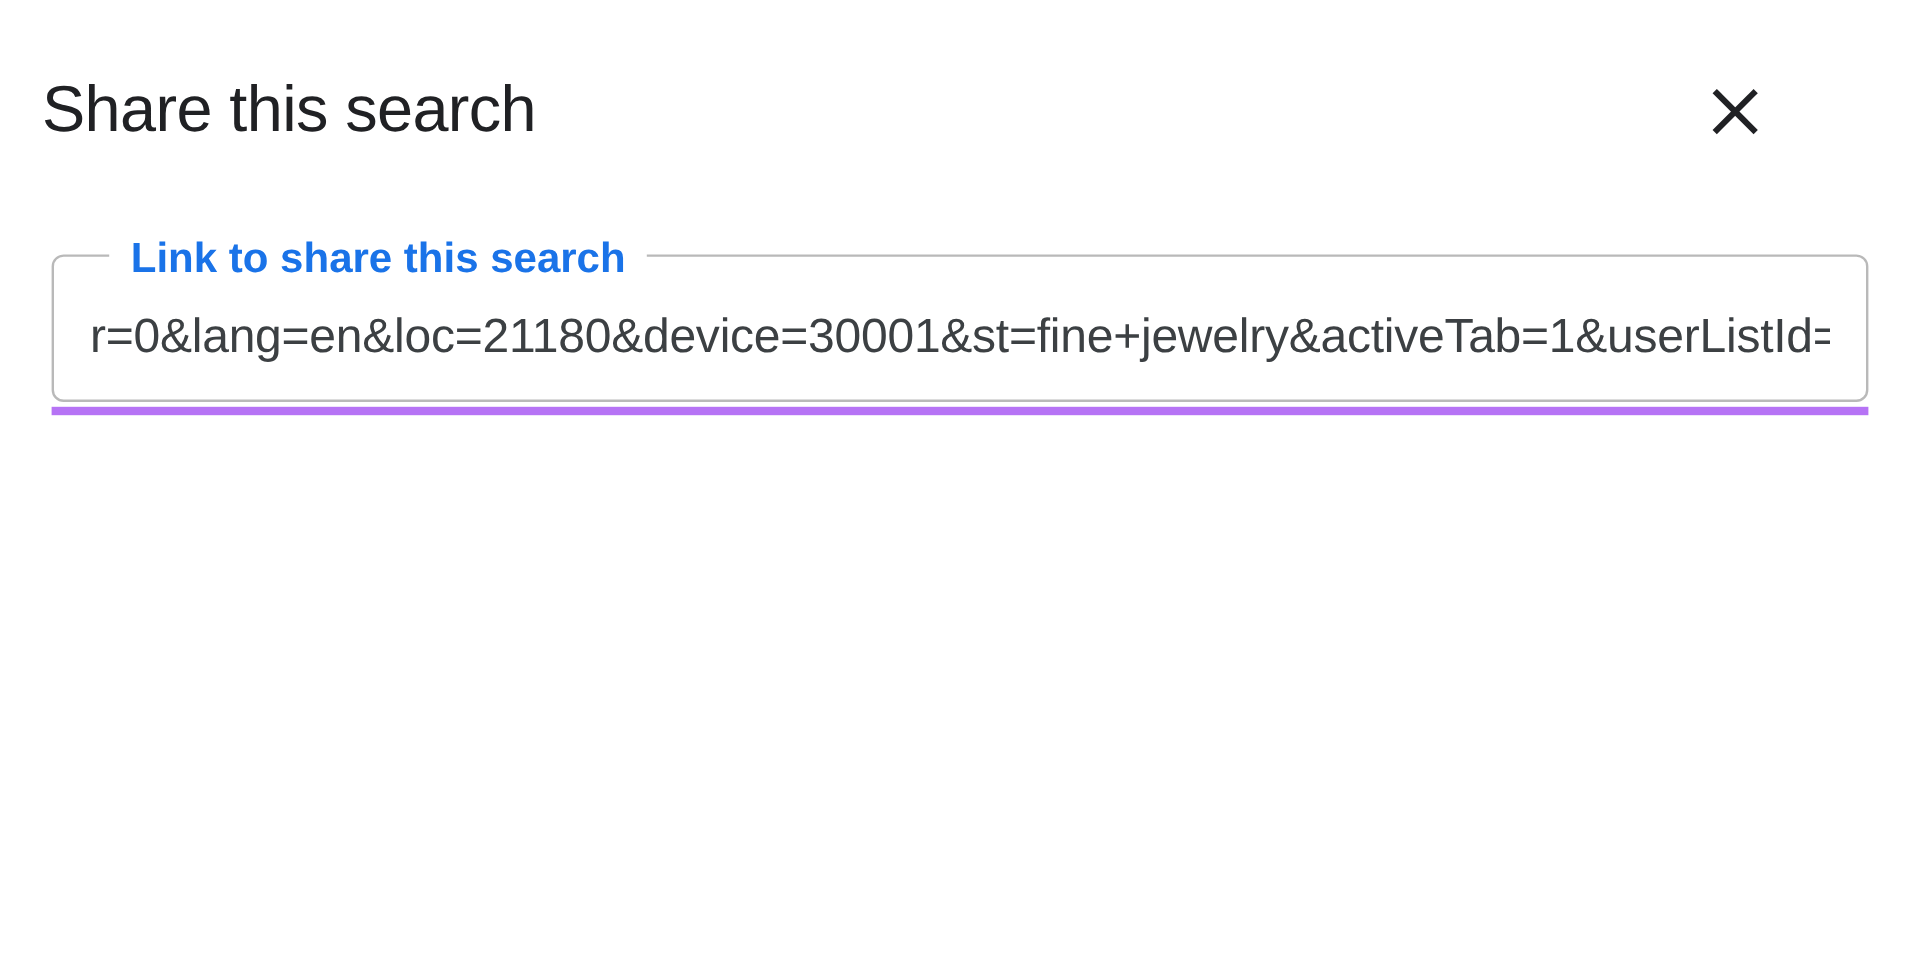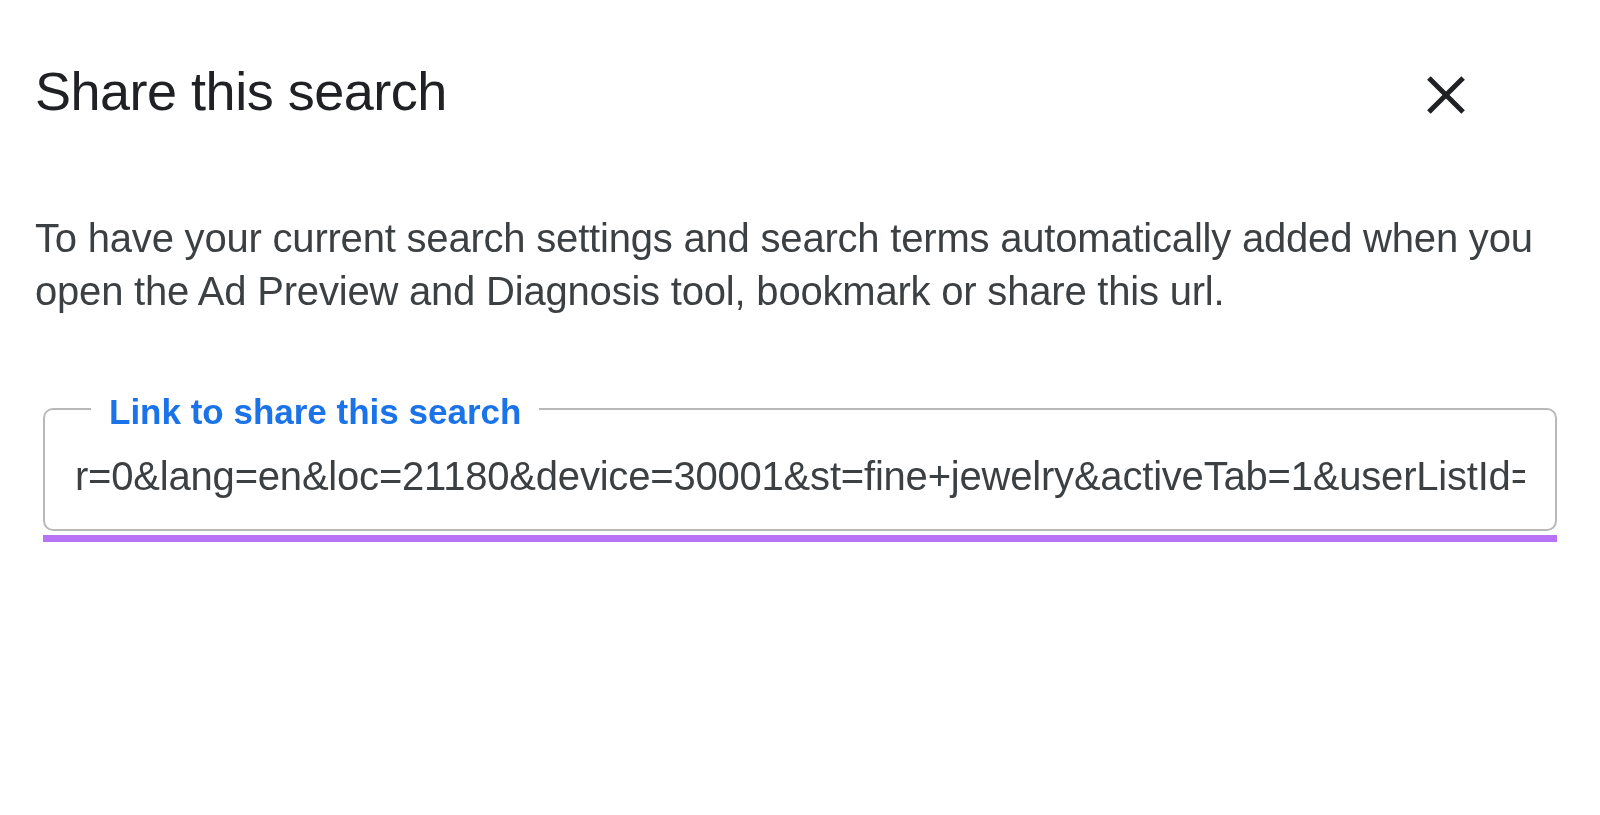--- a/index.html
+++ b/index.html
@@ -10,21 +10,21 @@
     font-family: Arial, Helvetica, sans-serif;
     color: #202124;
     overflow: hidden;
   }
   .dialog {
     padding: 60px 35px 40px 35px;
   }
   .header {
     display: flex;
     justify-content: space-between;
-    align-items: flex-end;
+    align-items: flex-start;
     margin-bottom: 90px;
   }
   .title {
     font-size: 54px;
     font-weight: 400;
     color: #202124;
     letter-spacing: -0.5px;
   }
   .close-btn {
     cursor: pointer;
@@ -95,21 +95,20 @@
   <div class="header">
     <h1 class="title">Share this search</h1>
     <div class="close-btn">
       <svg viewBox="0 0 24 24">
         <line x1="4" y1="4" x2="20" y2="20" stroke="#202124" stroke-width="2.6" stroke-linecap="square"></line>
         <line x1="20" y1="4" x2="4" y2="20" stroke="#202124" stroke-width="2.6" stroke-linecap="square"></line>
       </svg>
     </div>
   </div>
 
-  <p class="body-text para1">To have your current search settings and search terms automatically added when you open the Ad Preview and Diagnosis tool, bookmark or share this url.</p>
 
 
   <div class="linkbox-wrap">
     <div class="linkbox">
       <span class="linkbox-label">Link to share this search</span>
       <div class="linkbox-value">r=0&amp;lang=en&amp;loc=21180&amp;device=30001&amp;st=fine+jewelry&amp;activeTab=1&amp;userListId=null</div>
     </div>
     <div class="purple-underline"></div>
   </div>
 

